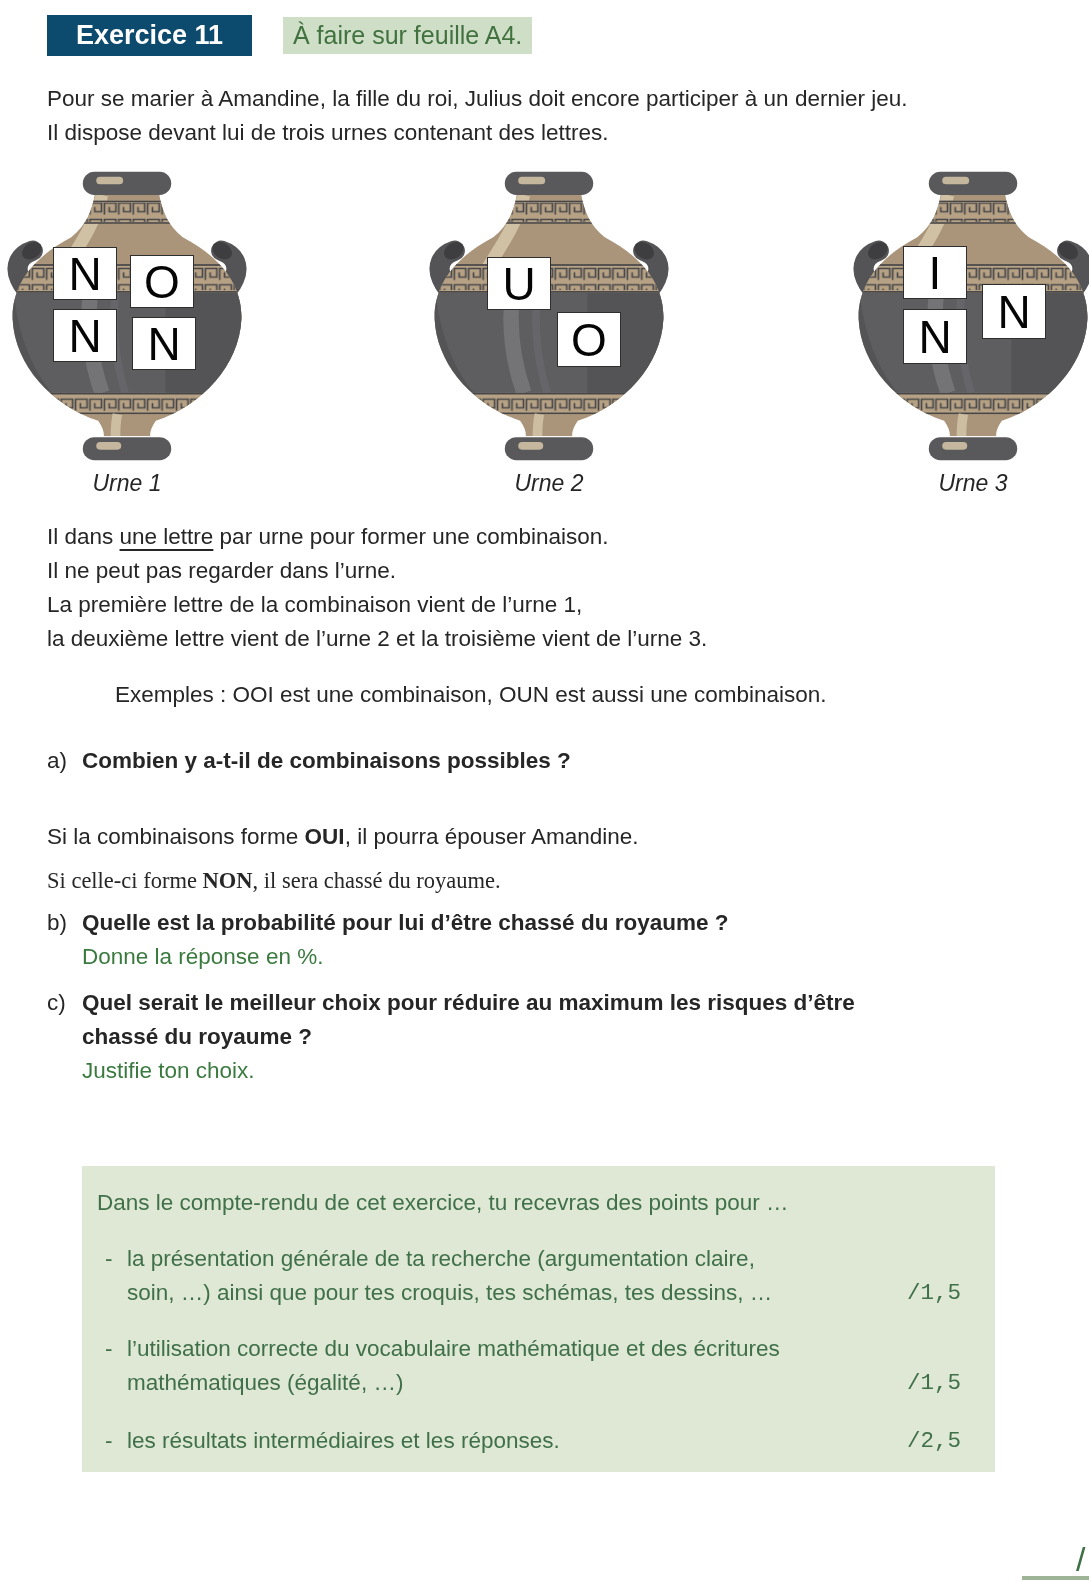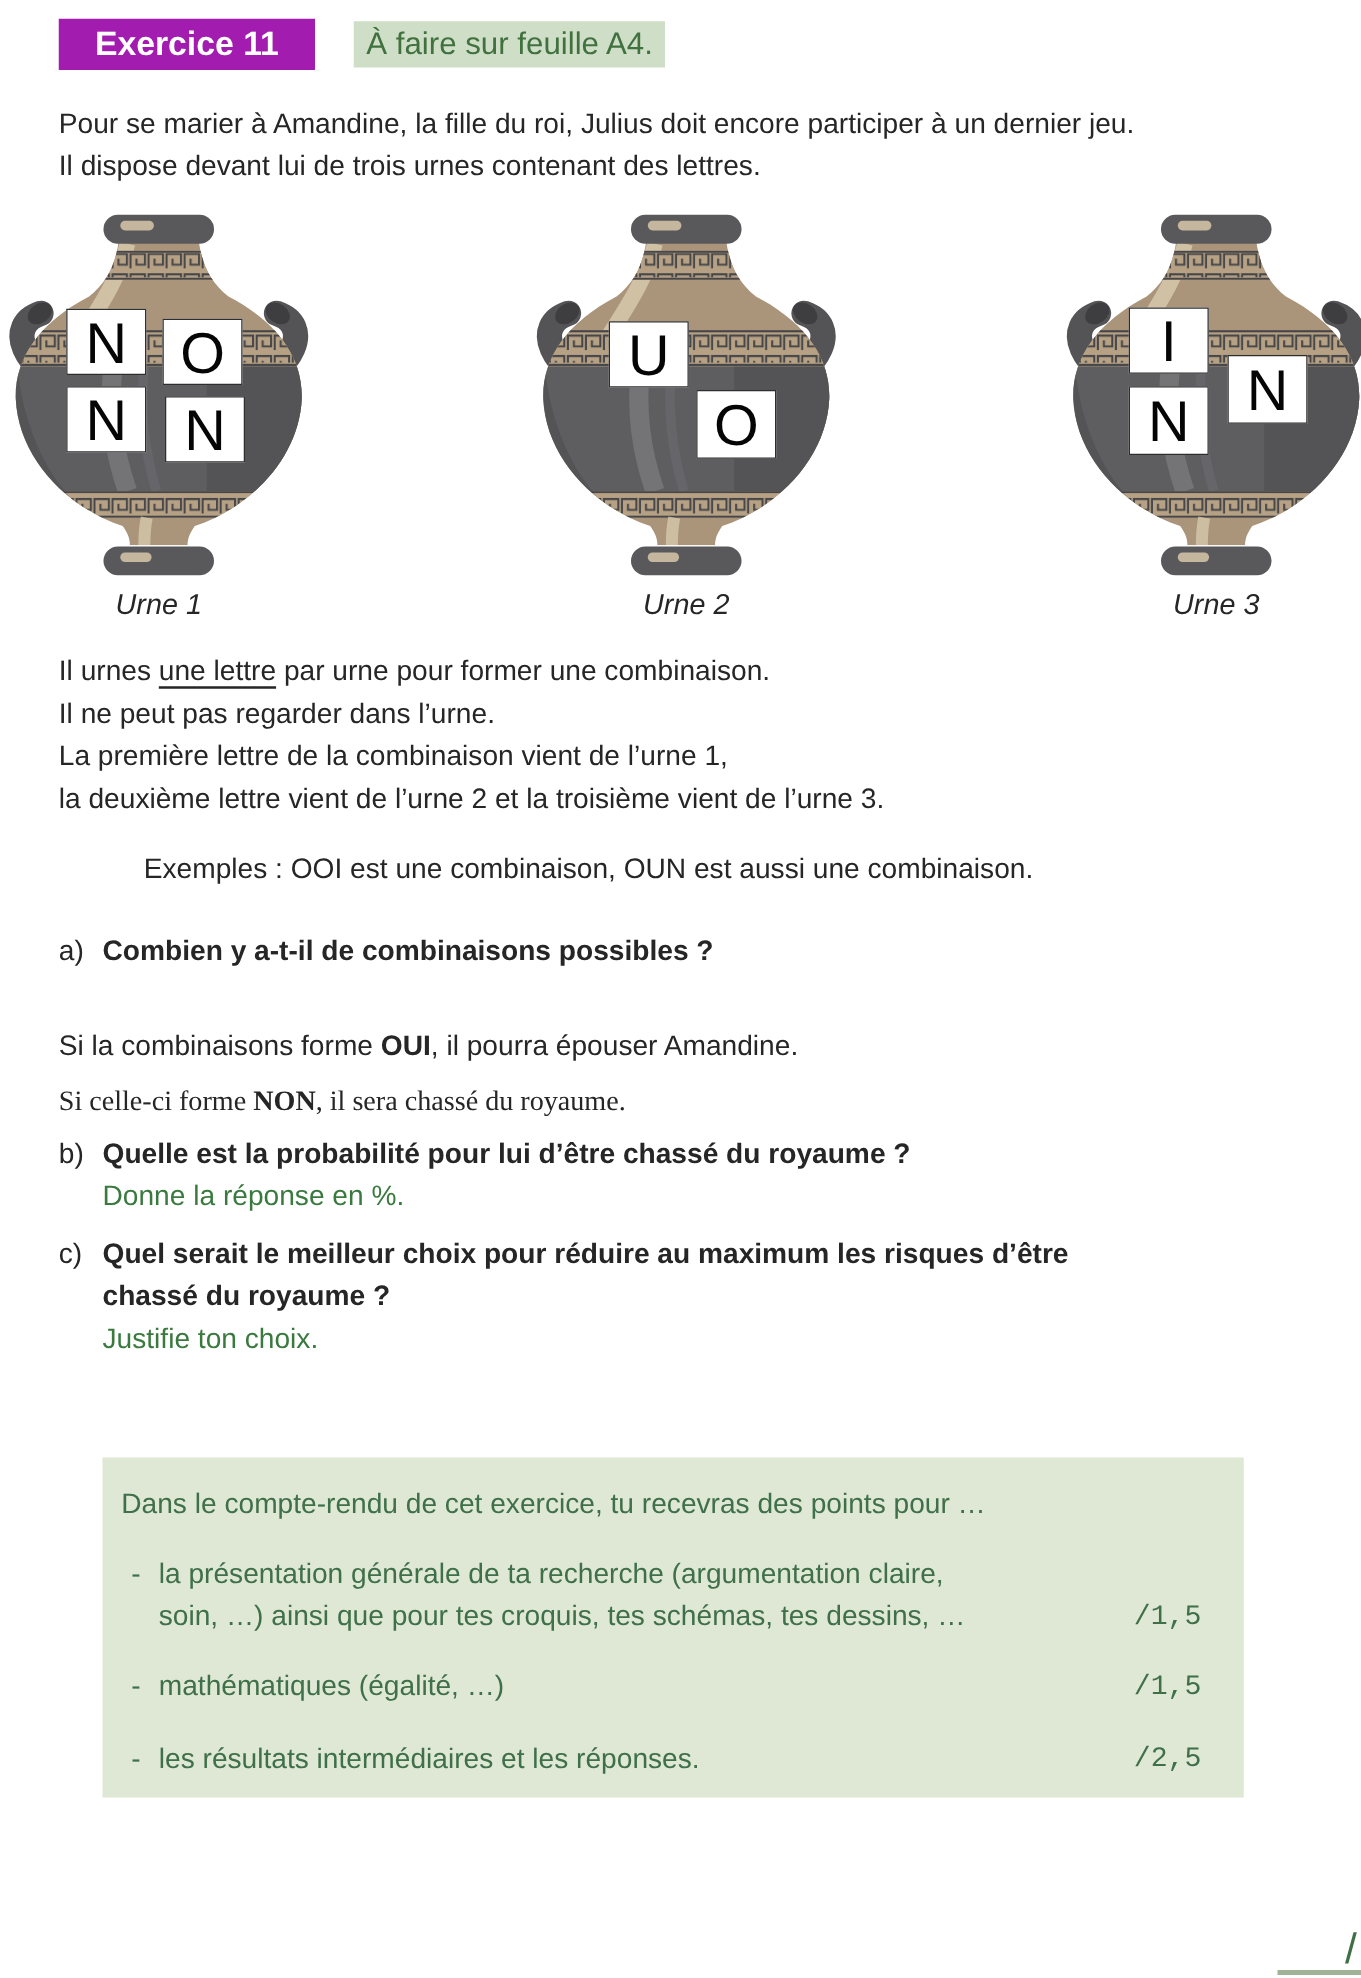--- a/index.html
+++ b/index.html
@@ -6,21 +6,21 @@
   html,body { background:#ffffff; }
   body {
     width:1089px; height:1582px; position:relative; overflow:hidden;
     font-family:"Liberation Sans", sans-serif; color:#262626;
   }
   .line { white-space:pre; }
 
   
   .ex-box {
     position:absolute; left:47px; top:15px; width:205px; height:41px;
-    background:#a21caf; color:#ffffff; font-weight:700; font-size:27px;
+    background:#0c4a6e; color:#ffffff; font-weight:700; font-size:27px;
     display:flex; align-items:center; justify-content:center;
   }
   .badge {
     position:absolute; left:283px; top:17px; height:37px;
     background:#cfdfc7; color:#41713f; font-size:25px;
     display:flex; align-items:center; padding:0 10px;
   }
 
   
   .col { position:absolute; left:47px; top:82px; width:1005px; font-size:22.5px; line-height:34px; }
@@ -88,21 +88,21 @@
 <div class="badge">
   <span>À faire sur feuille A4.</span>
 </div>
 
 <div class="col">
   <div class="line">Pour se marier à Amandine, la fille du roi, Julius doit encore participer à un dernier jeu.</div>
   <div class="line">Il dispose devant lui de trois urnes contenant des lettres.</div>
 
   <div class="spacer-urns"></div>
 
-  <div class="line"><span>Il urnes </span><span class="u-underline">une lettre</span><span> par urne pour former une combinaison.</span></div>
+  <div class="line"><span>Il dans </span><span class="u-underline">une lettre</span><span> par urne pour former une combinaison.</span></div>
   <div class="line">Il ne peut pas regarder dans l’urne.</div>
   <div class="line">La première lettre de la combinaison vient de l’urne 1,</div>
   <div class="line">la deuxième lettre vient de l’urne 2 et la troisième vient de l’urne 3.</div>
 
   <div class="line examples">Exemples : OOI est une combinaison, OUN est aussi une combinaison.</div>
 
   <div class="q q-a">
     <span class="q-label">a)</span>
     <span class="line">Combien y a-t-il de combinaisons possibles ?</span>
   </div>
@@ -132,20 +132,21 @@
       <span class="s-text">
         <div class="line">la présentation générale de ta recherche (argumentation claire,</div>
         <div class="line">soin, …) ainsi que pour tes croquis, tes schémas, tes dessins, …</div>
       </span>
       <span class="pts">/1,5</span>
     </div>
 
     <div class="score-item">
       <span class="dash">-</span>
       <span class="s-text">
+        <div class="line">l’utilisation correcte du vocabulaire mathématique et des écritures</div>
         <div class="line">mathématiques (égalité, …)</div>
       </span>
       <span class="pts">/1,5</span>
     </div>
 
     <div class="score-item score-item-3">
       <span class="dash">-</span>
       <span class="s-text">
         <div class="line">les résultats intermédiaires et les réponses.</div>
       </span>

